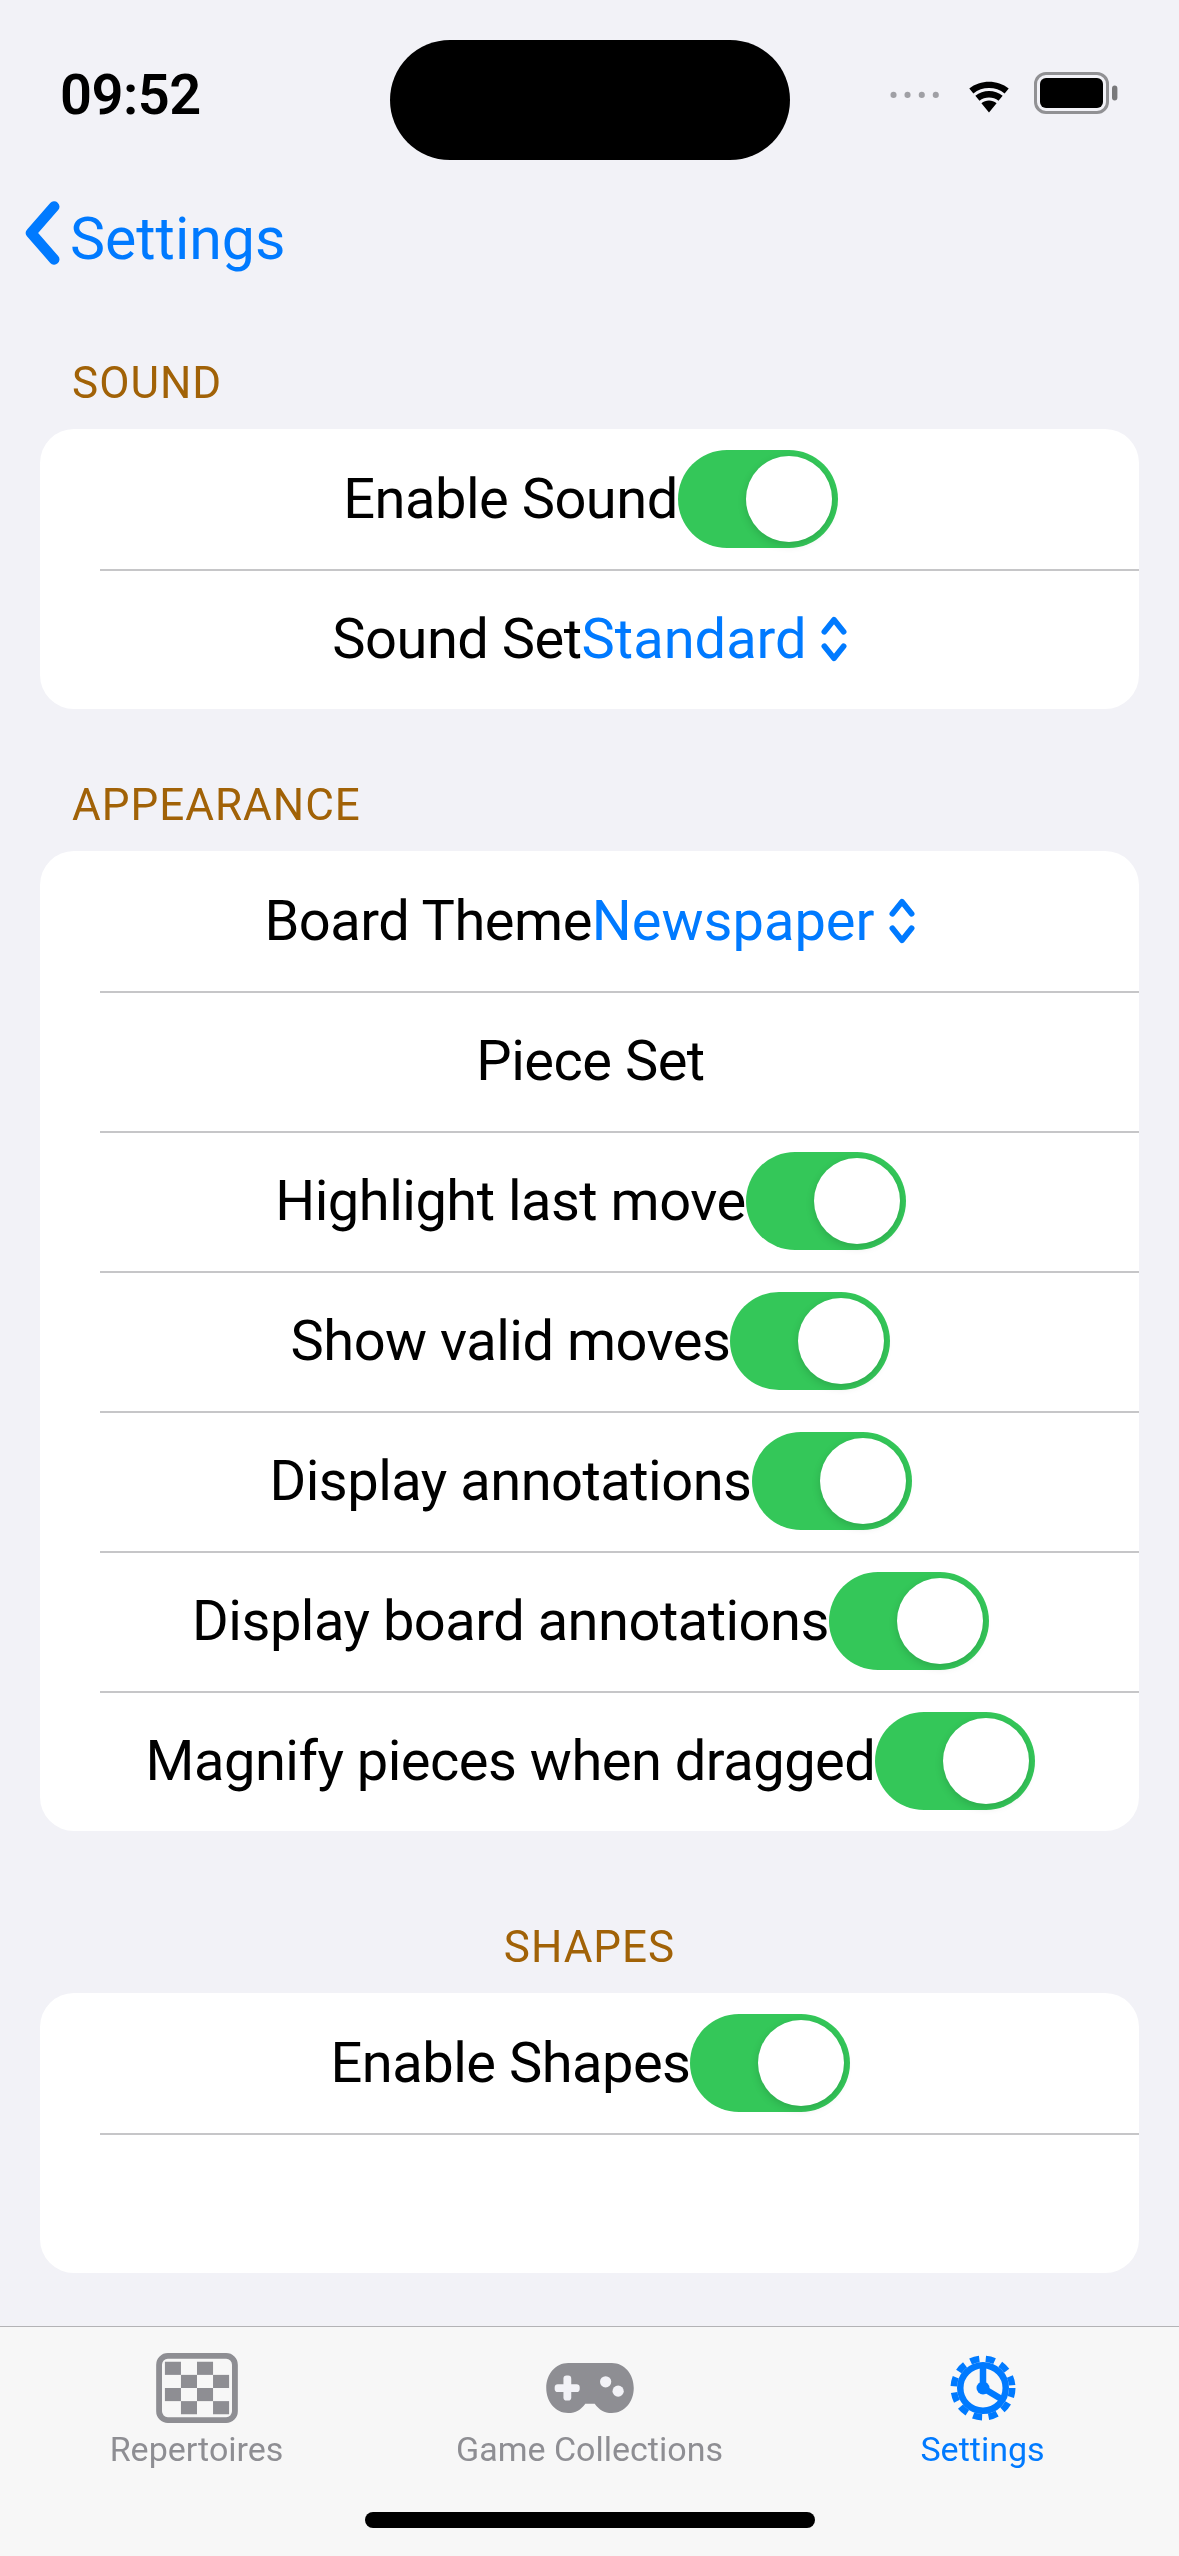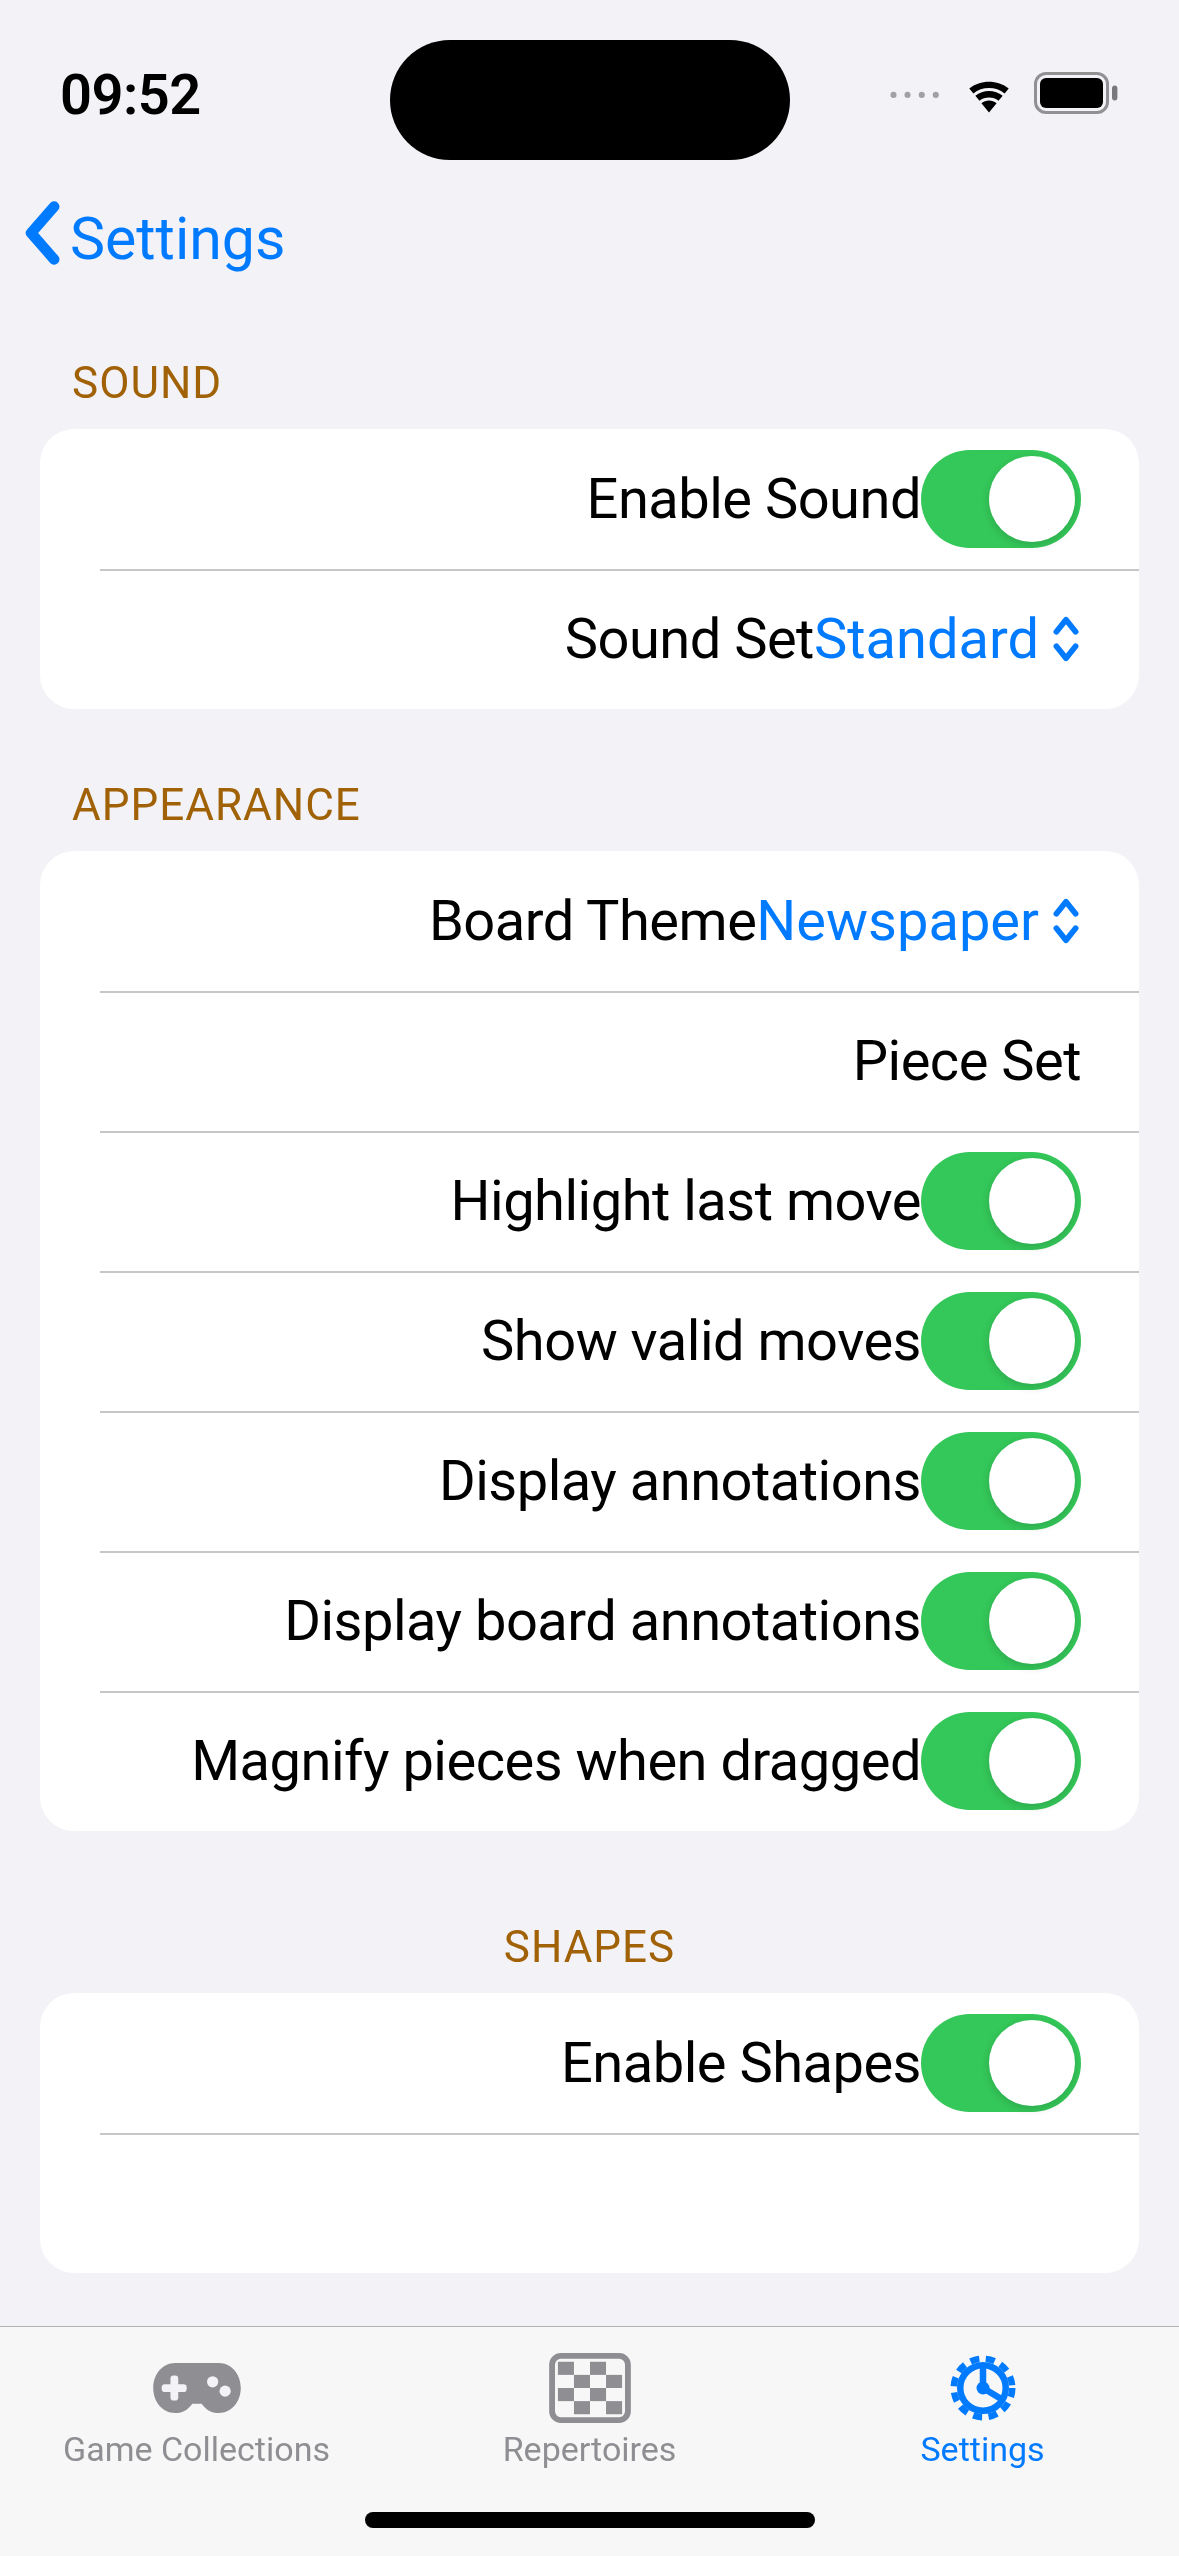--- a/index.html
+++ b/index.html
@@ -86,21 +86,21 @@
   .group {
     background: #fff;
     margin: 0 40px;
     border-radius: 34px;
     overflow: hidden;
   }
 
   .row {
     display: flex;
     align-items: center;
-    justify-content: flex-end;
+    justify-content: center;
     min-height: 140px;
     padding: 0 58px 0 60px;
     position: relative;
   }
   .row + .row::before {
     content: "";
     position: absolute;
     top: 0;
     left: 60px;
     right: 0;
@@ -317,46 +317,46 @@
       
       
     </div>
   </div>
 
 </div>
 
 <div class="tab-bar">
   <div class="tab">
     <div class="tab-icon">
-      <svg width="100" height="64" viewBox="0 0 32 20">
-        <path fill="#8e8e93" d="M9 2h14c4 0 7 3.5 7 8s-3 8-7 8c-2.5 0-4-1-5.5-3h-3c-1.5 2-3 3-5.5 3-4 0-7-3.5-7-8s3-8 7-8z"></path>
-        <rect x="7.5" y="6" width="2.5" height="8" rx="1" fill="#f2f2f7"></rect>
-        <rect x="4.7" y="8.8" width="8" height="2.5" rx="1" fill="#f2f2f7"></rect>
-        <circle cx="21" cy="8" r="1.8" fill="#f2f2f7"></circle>
-        <circle cx="25" cy="11" r="1.8" fill="#f2f2f7"></circle>
-      </svg>
-    </div>
-    <span>Game Collections</span>
-  </div>
-  <div class="tab">
-    <div class="tab-icon">
       <svg width="84" height="70" viewBox="0 0 28 24">
         <rect x="1" y="1" width="26" height="22" rx="3" fill="none" stroke="#8e8e93" stroke-width="2"></rect>
         <rect x="3" y="3" width="5.5" height="4.5" fill="#8e8e93"></rect>
         <rect x="14" y="3" width="5.5" height="4.5" fill="#8e8e93"></rect>
         <rect x="8.5" y="7.5" width="5.5" height="4.5" fill="#8e8e93"></rect>
         <rect x="19.5" y="7.5" width="5.5" height="4.5" fill="#8e8e93"></rect>
         <rect x="3" y="12" width="5.5" height="4.5" fill="#8e8e93"></rect>
         <rect x="14" y="12" width="5.5" height="4.5" fill="#8e8e93"></rect>
         <rect x="8.5" y="16.5" width="5.5" height="4.5" fill="#8e8e93"></rect>
         <rect x="19.5" y="16.5" width="5.5" height="4.5" fill="#8e8e93"></rect>
       </svg>
     </div>
     <span>Repertoires</span>
   </div>
+  <div class="tab">
+    <div class="tab-icon">
+      <svg width="100" height="64" viewBox="0 0 32 20">
+        <path fill="#8e8e93" d="M9 2h14c4 0 7 3.5 7 8s-3 8-7 8c-2.5 0-4-1-5.5-3h-3c-1.5 2-3 3-5.5 3-4 0-7-3.5-7-8s3-8 7-8z"></path>
+        <rect x="7.5" y="6" width="2.5" height="8" rx="1" fill="#f2f2f7"></rect>
+        <rect x="4.7" y="8.8" width="8" height="2.5" rx="1" fill="#f2f2f7"></rect>
+        <circle cx="21" cy="8" r="1.8" fill="#f2f2f7"></circle>
+        <circle cx="25" cy="11" r="1.8" fill="#f2f2f7"></circle>
+      </svg>
+    </div>
+    <span>Game Collections</span>
+  </div>
   <div class="tab active">
     <div class="tab-icon">
       <svg width="78" height="78" viewBox="0 0 24 24">
         <circle cx="12" cy="12" r="9" fill="none" stroke="#007aff" stroke-width="2" stroke-dasharray="2.8 2"></circle>
         <circle cx="12" cy="12" r="7" fill="none" stroke="#007aff" stroke-width="2"></circle>
         <circle cx="12" cy="12" r="2" fill="#007aff"></circle>
         <line x1="12" y1="12" x2="12" y2="6" stroke="#007aff" stroke-width="2" stroke-linecap="round"></line>
         <line x1="12" y1="12" x2="17" y2="15" stroke="#007aff" stroke-width="2" stroke-linecap="round"></line>
       </svg>
     </div>

